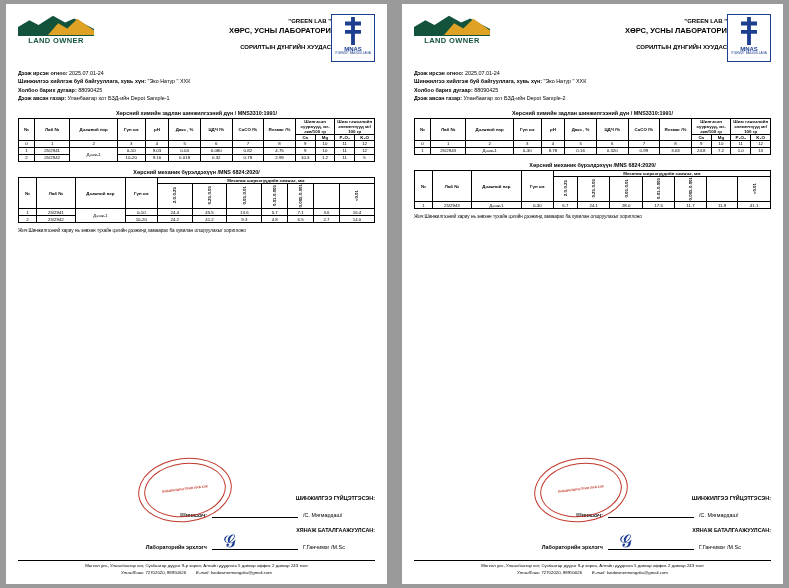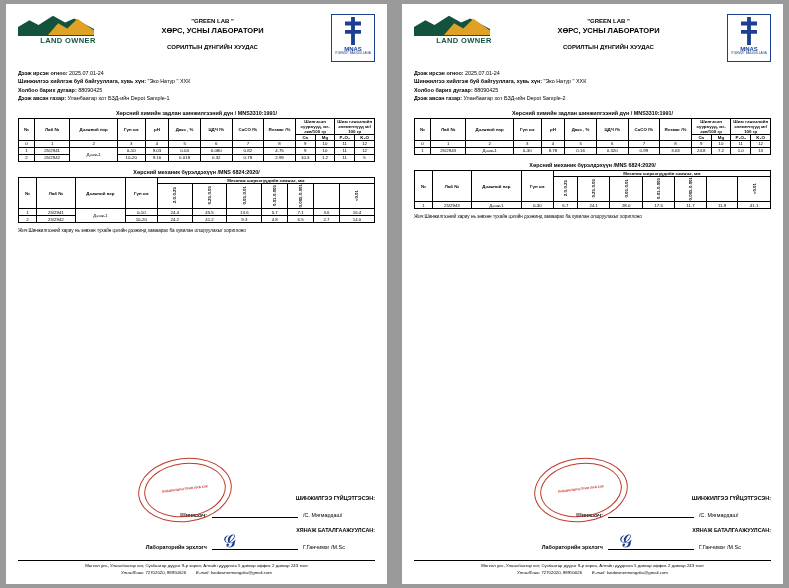--- a/index.html
+++ b/index.html
@@ -30,26 +30,26 @@
     position:absolute;left:0;top:0;width:76px;height:21px;
     background:#13533b;
     clip-path:polygon(0 100%,0 62%,15% 30%,27% 52%,46% 8%,62% 40%,74% 22%,100% 72%,100% 100%);
   }
   .logo .mts2{
     position:absolute;left:30px;top:2px;width:46px;height:19px;
     background:#e0a225;
     clip-path:polygon(0 100%,22% 38%,42% 66%,64% 14%,100% 76%,100% 100%);
   }
   .logo .lo-text{
-    position:absolute;left:12px;top:22px;width:76px;text-align:center;
+    position:absolute;left:0;top:22px;width:76px;text-align:center;
     font-size:7.5px;font-weight:bold;letter-spacing:.4px;color:#13533b;
   }
   .logo .lo-rule{position:absolute;left:0;top:21px;width:76px;height:1px;background:#13533b;}
 
-  .title-block{flex:1;text-align:center;padding-top:4px;}
+  .title-block{flex:1;text-align:right;padding-top:4px;}
   .title-block .t1{font-size:6px;font-weight:bold;}
   .title-block .t2{font-size:7.5px;font-weight:bold;margin-top:2px;}
   .title-block .t3{font-size:6px;font-weight:bold;margin-top:9px;}
 
   .mnas{
     width:44px;height:48px;border:1.4px solid #1c3f8f;box-sizing:border-box;
     background:#fff;display:flex;flex-direction:column;align-items:center;
     padding-top:2px;
   }
   .mnas .soyombo{

